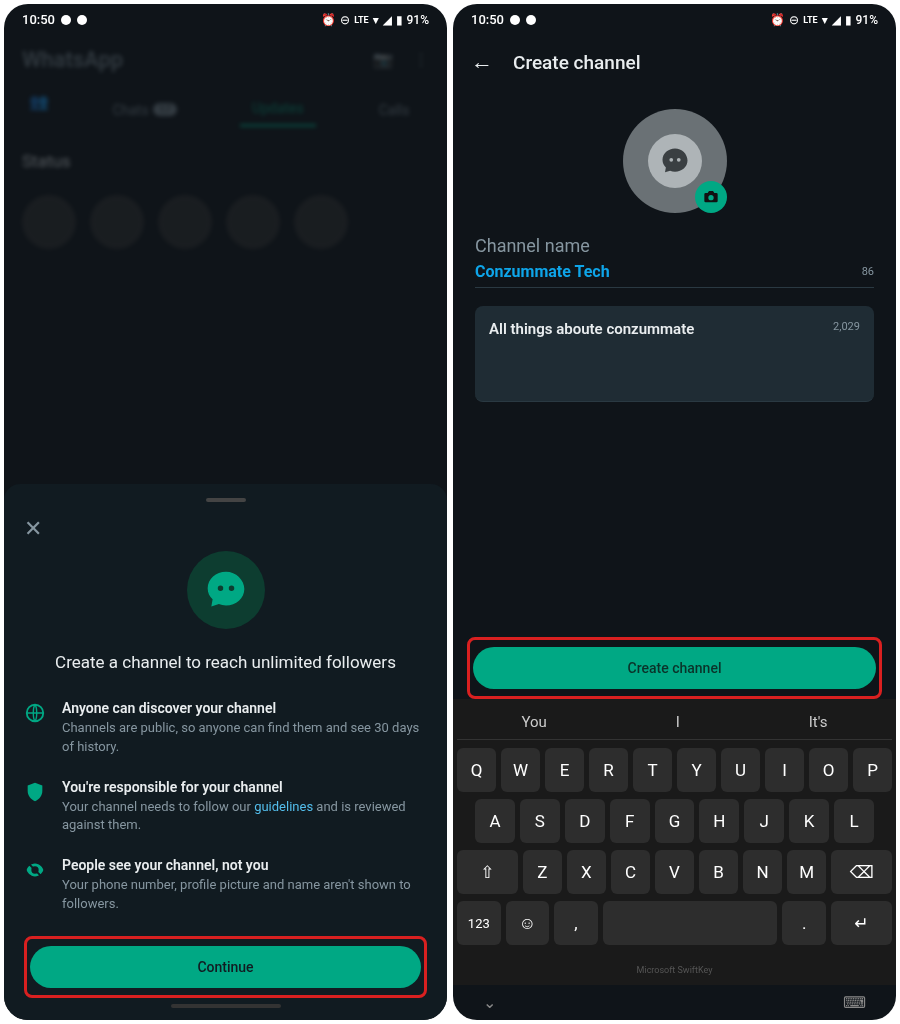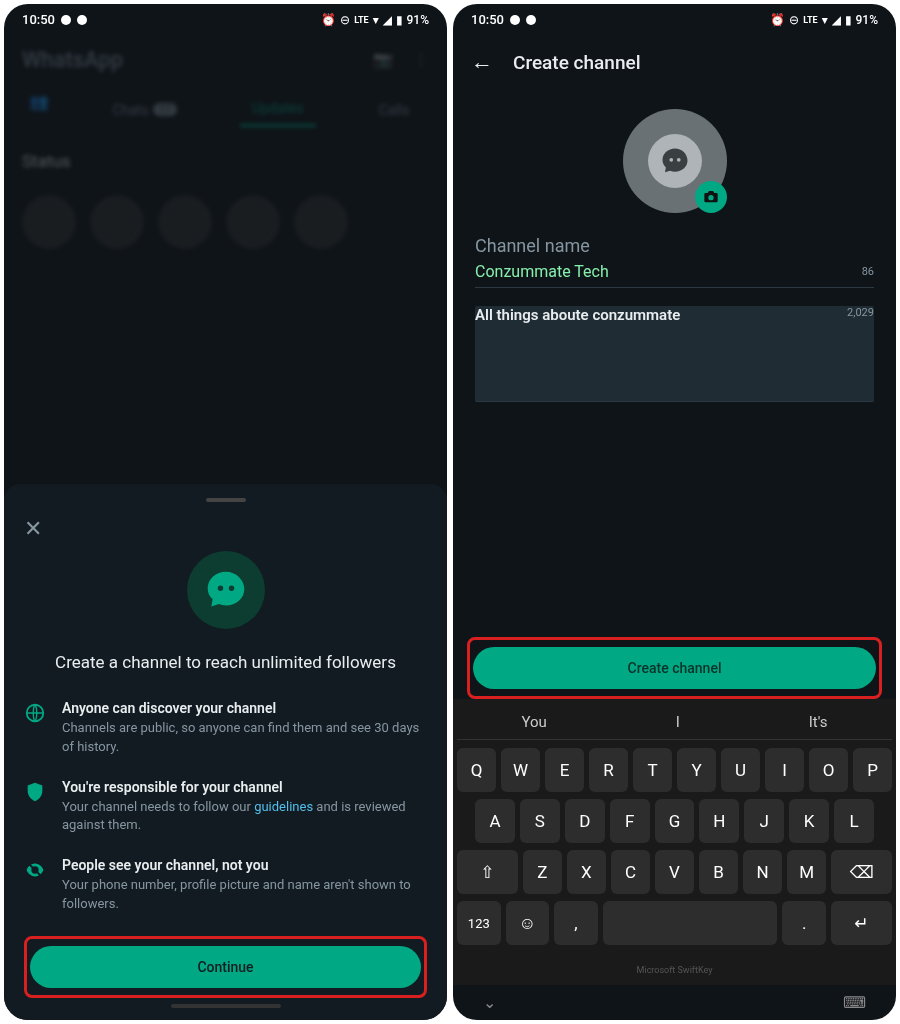--- a/index.html
+++ b/index.html
@@ -38,23 +38,23 @@
 .header2{display:flex;align-items:center;gap:20px;padding:14px 18px;color:#e9edef}
 .back-arrow{font-size:22px}
 .header2-title{font-size:19px;font-weight:500}
 .avatar-section{display:flex;justify-content:center;padding:20px 0 8px}
 .avatar-circle{width:104px;height:104px;border-radius:50%;background:#6a7175;display:flex;align-items:center;justify-content:center;position:relative}
 .avatar-inner{width:54px;height:54px;border-radius:50%;background:#aeb4b7;display:flex;align-items:center;justify-content:center}
 .camera-badge{position:absolute;bottom:0;right:0;width:32px;height:32px;border-radius:50%;background:#00a884;display:flex;align-items:center;justify-content:center}
 .form-section{padding:14px 22px}
 .field-label{color:#8696a0;font-size:18px;margin-bottom:6px}
 .field-row{display:flex;justify-content:space-between;align-items:center;border-bottom:1px solid #2a3942;padding-bottom:6px;margin-bottom:18px}
-.field-value{color:#86efac;font-size:16px;font-weight:400}
+.field-value{color:#0ea5e9;font-size:16px;font-weight:700}
 .char-count{color:#8696a0;font-size:11px}
-.desc-box{background:#1f2c34;border-radius:2px;display:flex;justify-content:space-between;align-items:flex-start;min-height:96px;border-bottom:1px solid #2a3942}
+.desc-box{background:#1f2c34;padding:14px;border-radius:8px;display:flex;justify-content:space-between;align-items:flex-start;min-height:96px;border-bottom:1px solid #2a3942}
 .desc-text{color:#e9edef;font-size:15px;font-weight:600}
 .create-btn-wrap{padding:0 14px;margin-top:auto}
 .keyboard{background:#1a1a1a;padding:6px 4px 10px}
 .suggestions{display:flex;justify-content:space-around;padding:8px 0;border-bottom:1px solid #333;margin-bottom:8px}
 .suggestion{color:#ccc;font-size:15px}
 .key-row{display:flex;gap:5px;justify-content:center;margin-bottom:7px}
 .key{background:#2d2d2d;color:#fff;border-radius:6px;height:44px;display:flex;align-items:center;justify-content:center;font-size:17px;flex:1;min-width:30px}
 .key.wide{flex:1.4}
 .key.space{flex:4}
 .bottom-keys{display:flex;gap:5px}

